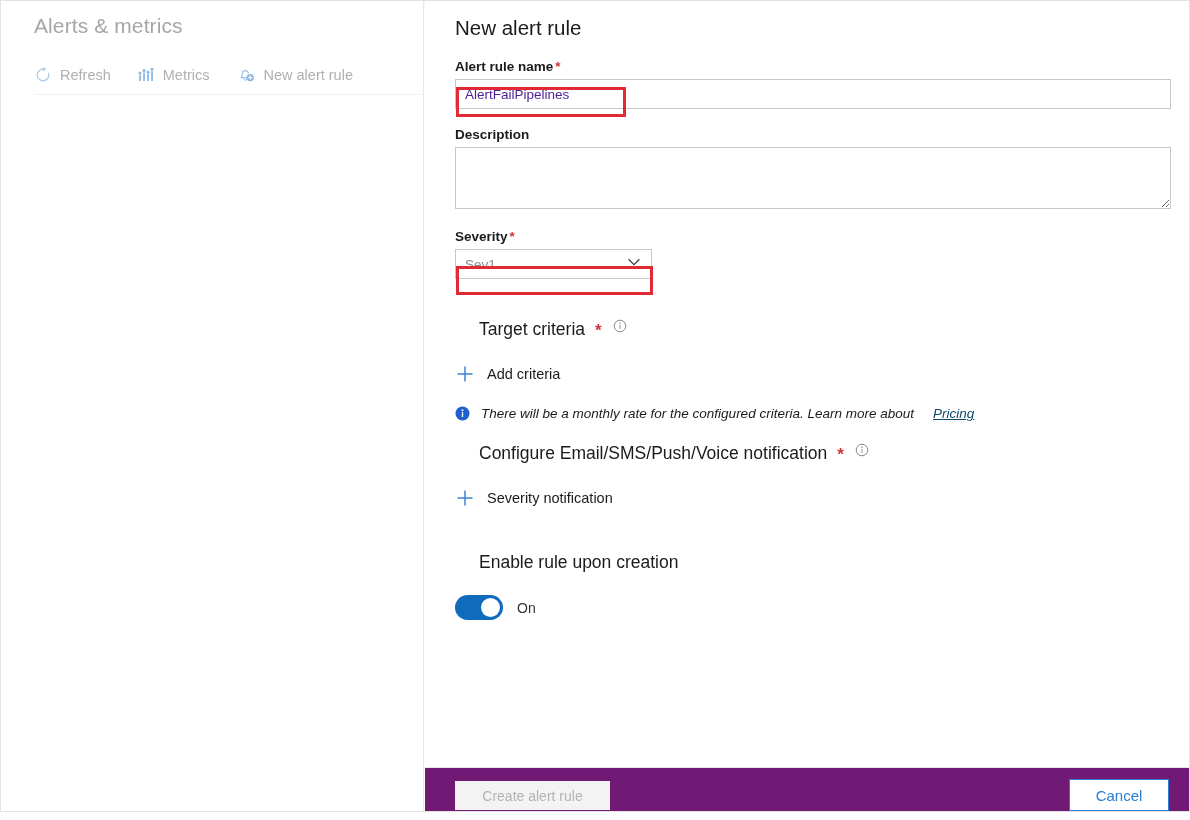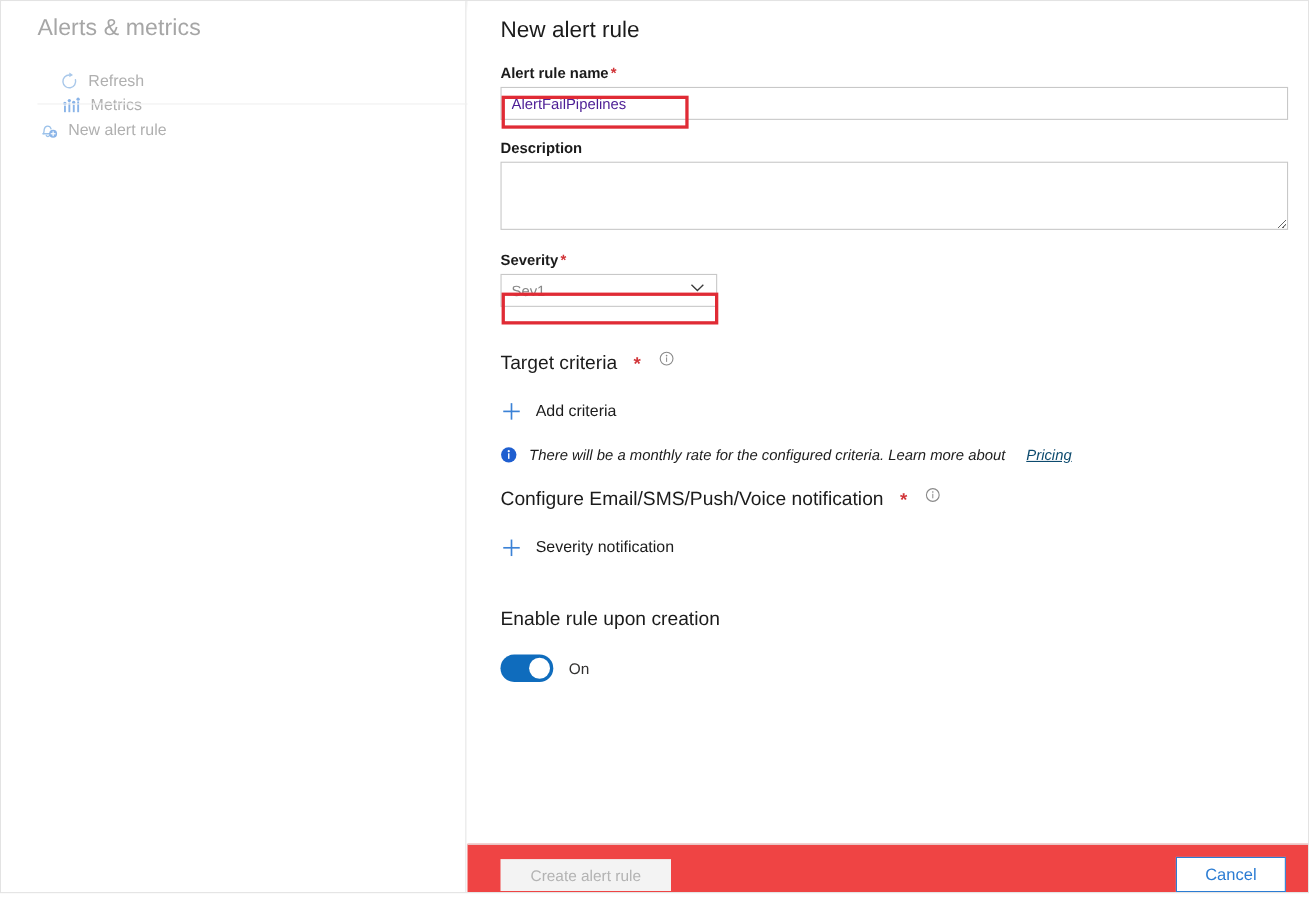--- a/index.html
+++ b/index.html
@@ -37,21 +37,20 @@
   .left-title {
     position: absolute; left: 33px; top: 13px;
     font-size: 21px; font-weight: 400;
     color: #a6a6a6; letter-spacing: .1px;
     white-space: nowrap;
   }
   .toolbar {
     position: absolute; left: 33px; top: 62px;
     display: flex; align-items: center; gap: 0px;
     white-space: nowrap;
-    flex-direction: column;
   }
   .tb-item {
     display: flex; align-items: center;
     gap: 8px;
     padding: 2px 12px 2px 0;
     margin-right: 14px;
     cursor: pointer;
     color: #b7b7b7;
     font-size: 14.5px;
   }
@@ -129,22 +128,23 @@
   
   .redbox {
     position: absolute;
     border: 3px solid #e02b35;
     pointer-events: none;
     z-index: 20;
   }
 
   .section-head {
     font-size: 17.5px; font-weight: 400; color: #1b1b1b;
-    display: flex; align-items: center; gap: 10px;
-    white-space: nowrap;
+    display: flex; align-items: center; gap: 5px;
+    white-space: nowrap;
+    margin-left: 24px;
   }
   .section-head .req { font-size: 17px; margin: 0 4px 0 5px; position: relative; top: 1px; }
   .info-outline { margin-left: 2px; display: inline-flex; align-items: center; position: relative; top: -4px; }
 
   .add-link {
     display: flex; align-items: center; gap: 12px;
     font-size: 14.5px; color: #1b1b1b;
     cursor: pointer; width: max-content;
   }
   .plus-ico { display: inline-flex; align-items: center; justify-content: center; }
@@ -172,21 +172,21 @@
     position: absolute; right: 3px; top: 3px;
     width: 19px; height: 19px; border-radius: 50%;
     background: #ffffff;
   }
   .toggle-label { font-size: 14px; color: #323130; }
 
   
   .footer {
     position: absolute; left: 424px; top: 766px;
     width: 766px; height: 54px;
-    background: #ef4444;
+    background: #701a75;
     border-top: 1px solid #e6e6e6;
   }
   .btn-create {
     position: absolute; left: 30px; top: 13px;
     width: 155px; height: 29px;
     background: #f3f3f3;
     border: none;
     color: #b3b3b3;
     font-family: "Liberation Sans", sans-serif;
     font-size: 14px;

